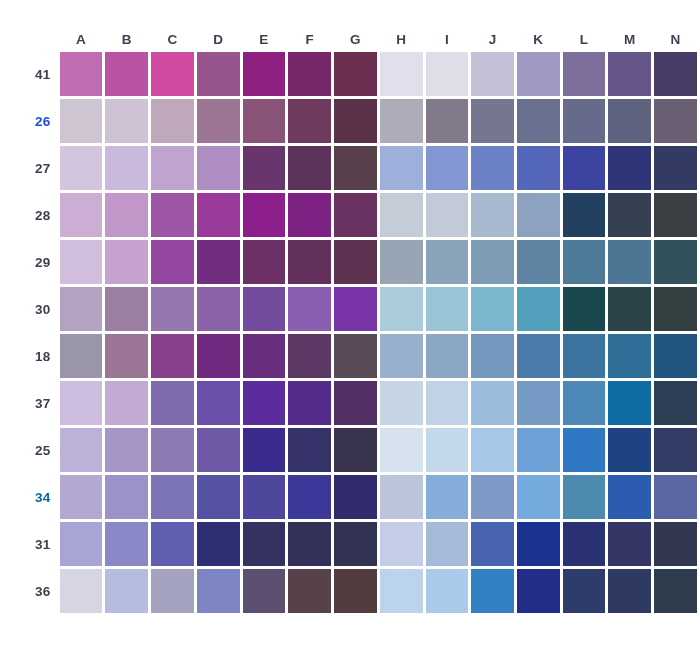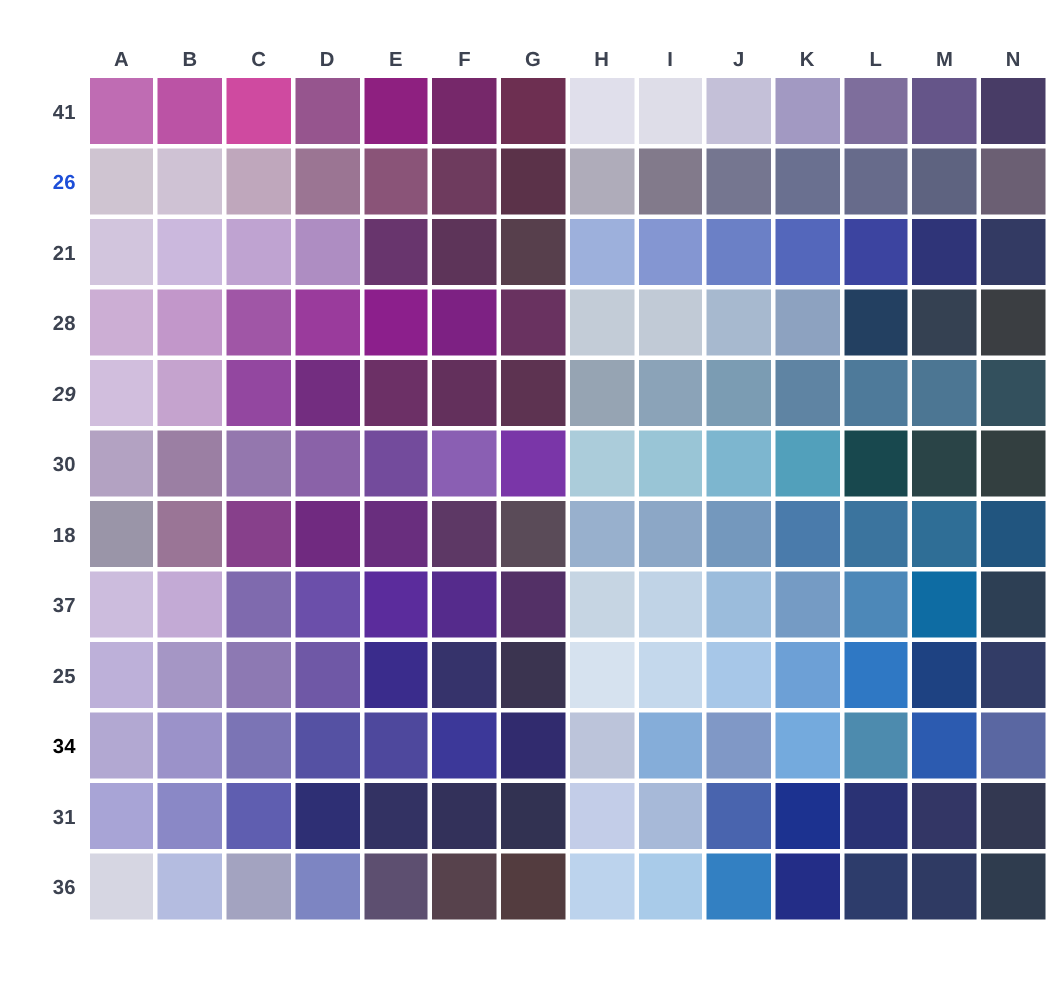--- a/index.html
+++ b/index.html
@@ -199,21 +199,21 @@
               <span class="swatch-fill" style="background-color: rgb(103, 107, 139);"></span>
             </td>
             <td class="swatch">
               <span class="swatch-fill" style="background-color: rgb(94, 99, 128);"></span>
             </td>
             <td class="swatch">
               <span class="swatch-fill" style="background-color: rgb(107, 95, 115);"></span>
             </td>
           </tr>
           <tr>
-            <th class="row-head" style="color: rgb(60, 66, 80);">21</th>
+            <th class="row-head" style="color: rgb(60, 66, 80);">27</th>
             <td class="swatch">
               <span class="swatch-fill" style="background-color: rgb(210, 197, 221);"></span>
             </td>
             <td class="swatch">
               <span class="swatch-fill" style="background-color: rgb(203, 184, 221);"></span>
             </td>
             <td class="swatch">
               <span class="swatch-fill" style="background-color: rgb(191, 163, 209);"></span>
             </td>
             <td class="swatch">
@@ -289,21 +289,21 @@
               <span class="swatch-fill" style="background-color: rgb(35, 64, 97);"></span>
             </td>
             <td class="swatch">
               <span class="swatch-fill" style="background-color: rgb(53, 65, 82);"></span>
             </td>
             <td class="swatch">
               <span class="swatch-fill" style="background-color: rgb(59, 62, 66);"></span>
             </td>
           </tr>
           <tr>
-            <th class="row-head" style="color: rgb(60, 66, 80); font-style: italic;">29</th>
+            <th class="row-head" style="color: rgb(60, 66, 80);">29</th>
             <td class="swatch">
               <span class="swatch-fill" style="background-color: rgb(209, 190, 221);"></span>
             </td>
             <td class="swatch">
               <span class="swatch-fill" style="background-color: rgb(197, 163, 206);"></span>
             </td>
             <td class="swatch">
               <span class="swatch-fill" style="background-color: rgb(147, 71, 160);"></span>
             </td>
             <td class="swatch">
@@ -514,21 +514,21 @@
               <span class="swatch-fill" style="background-color: rgb(47, 120, 196);"></span>
             </td>
             <td class="swatch">
               <span class="swatch-fill" style="background-color: rgb(30, 66, 130);"></span>
             </td>
             <td class="swatch">
               <span class="swatch-fill" style="background-color: rgb(50, 60, 102);"></span>
             </td>
           </tr>
           <tr>
-            <th class="row-head" style="color: #000000;">34</th>
+            <th class="row-head" style="color: #0369a1;">34</th>
             <td class="swatch">
               <span class="swatch-fill" style="background-color: rgb(178, 168, 210);"></span>
             </td>
             <td class="swatch">
               <span class="swatch-fill" style="background-color: rgb(155, 146, 201);"></span>
             </td>
             <td class="swatch">
               <span class="swatch-fill" style="background-color: rgb(123, 116, 181);"></span>
             </td>
             <td class="swatch">

